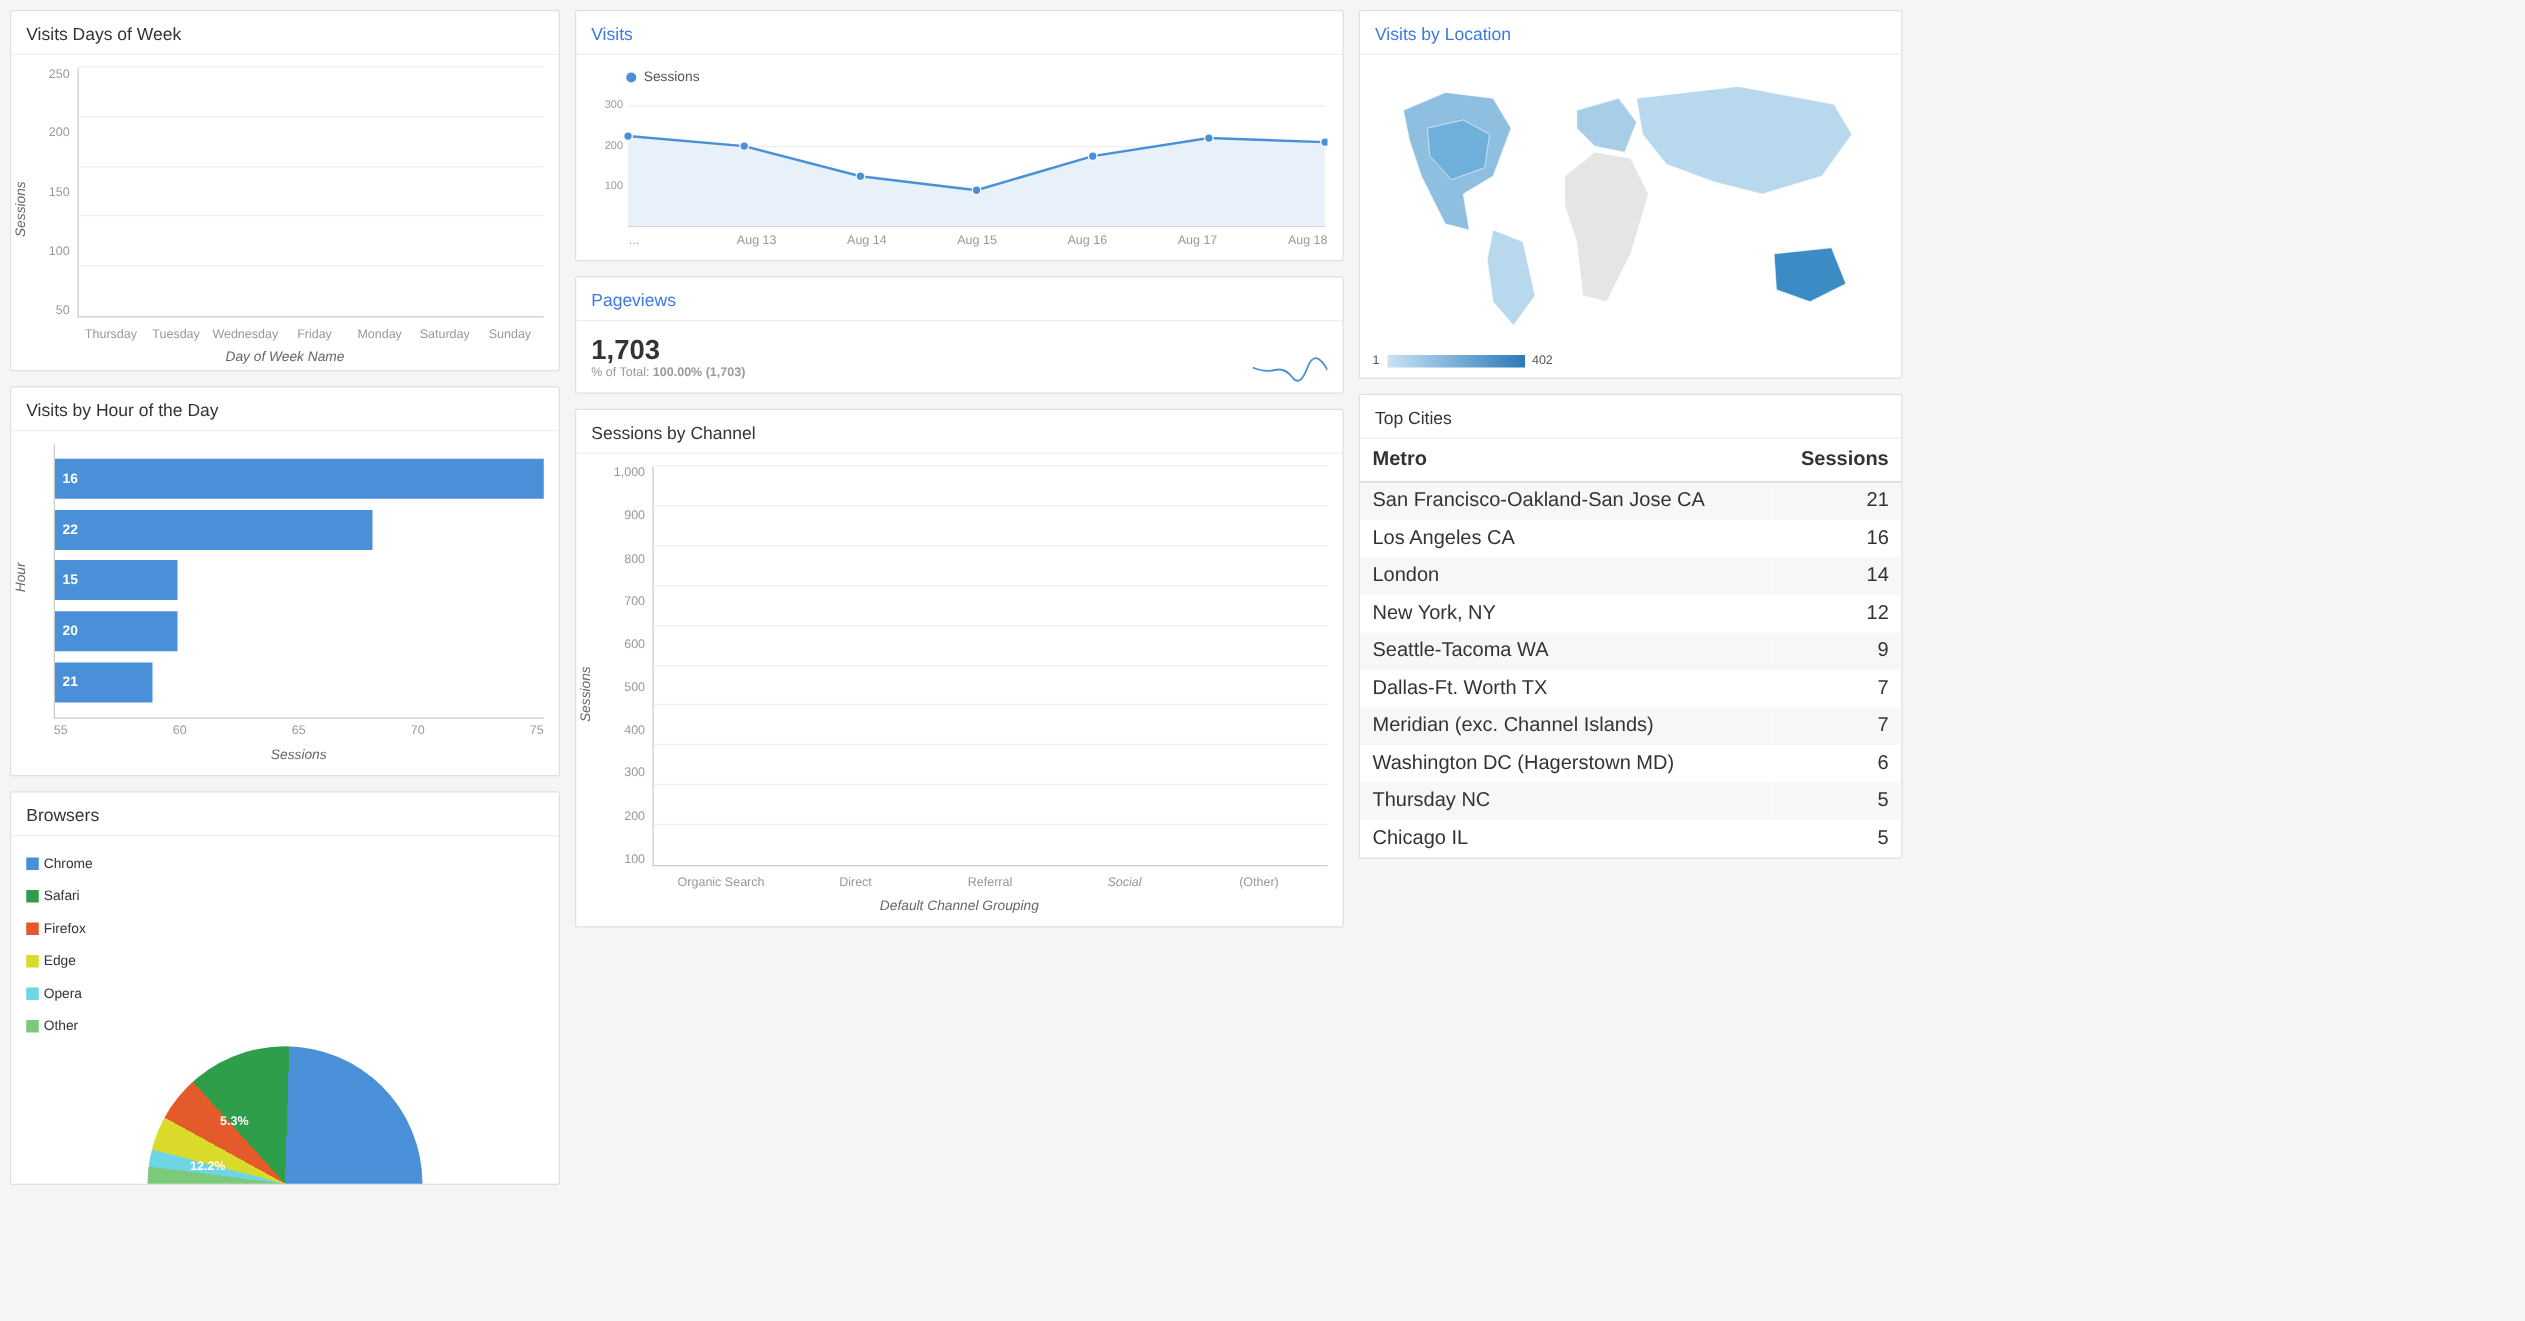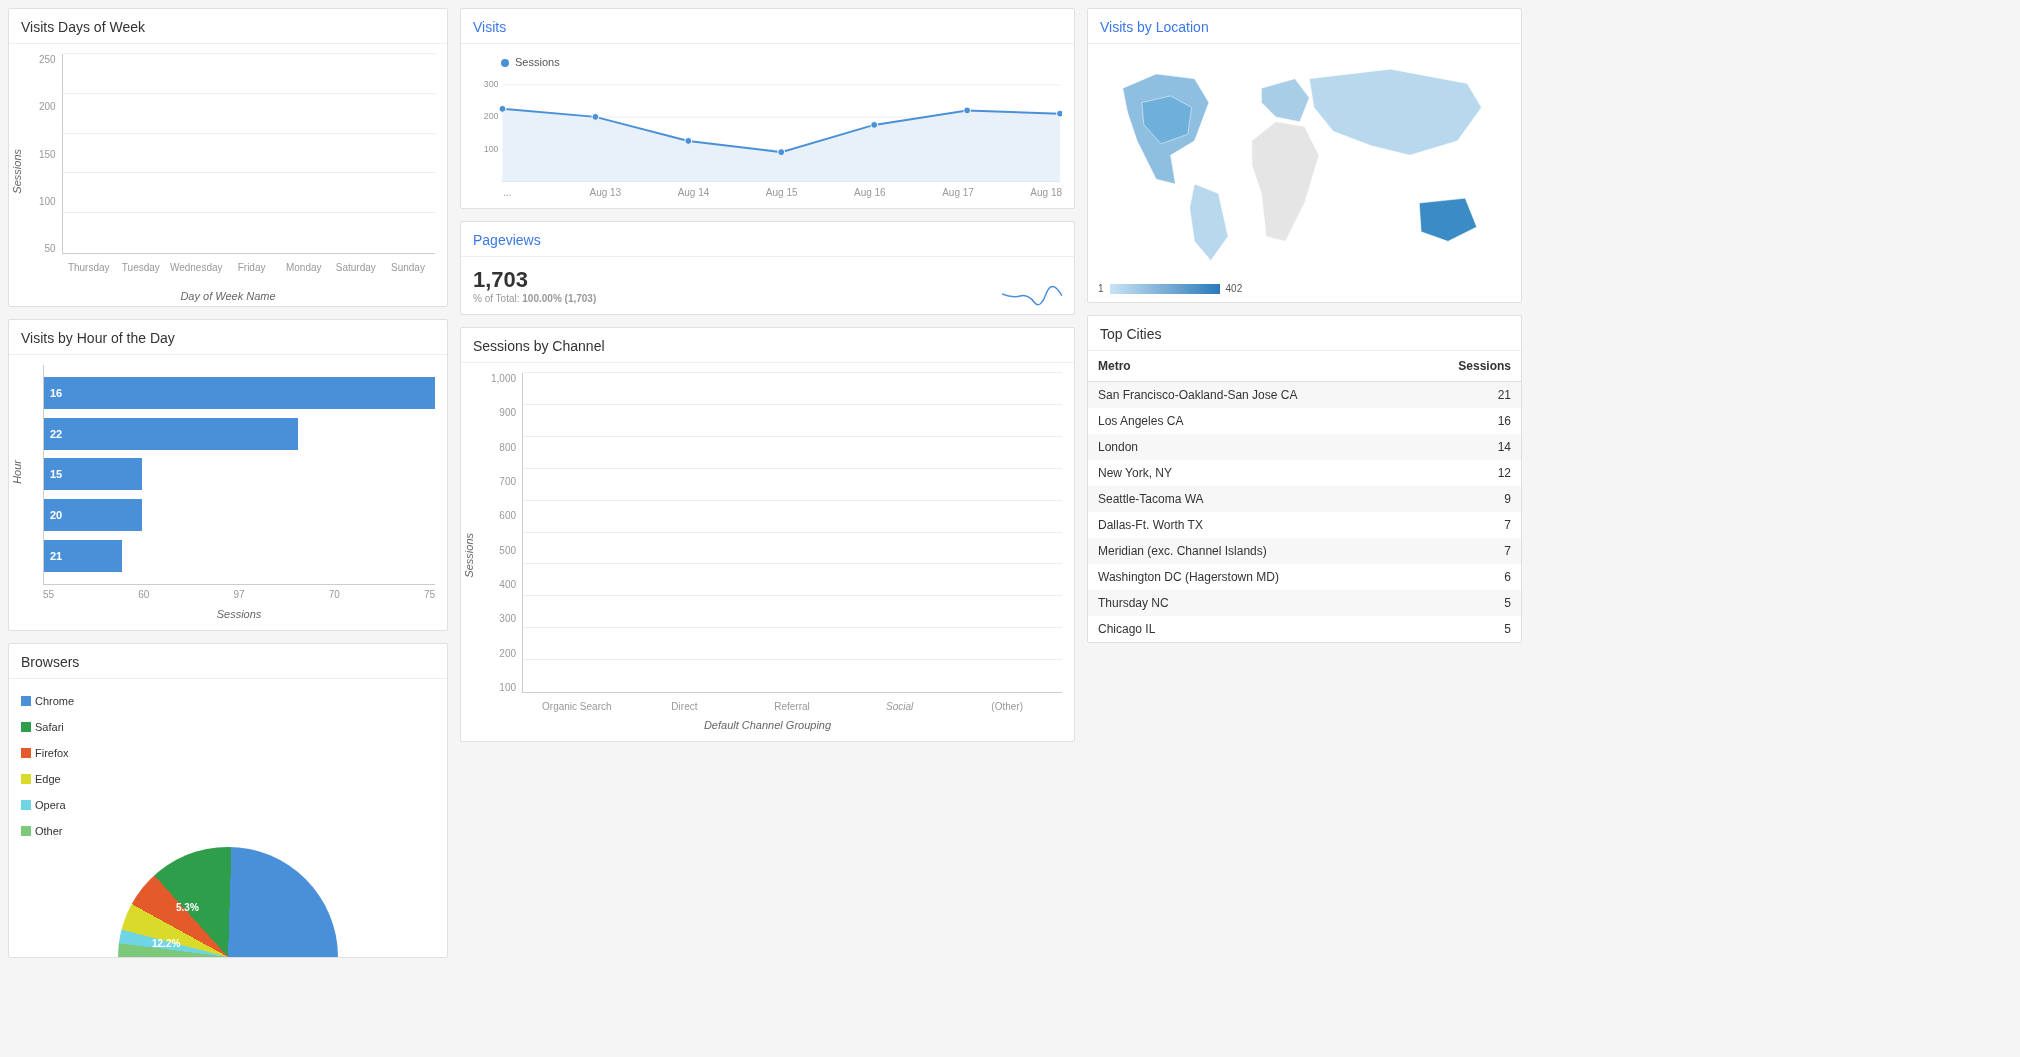--- a/index.html
+++ b/index.html
@@ -46,21 +46,21 @@
 .stat-sub { font-size: 10px; color: #999; }
 .sparkline-sm { position: absolute; right: 12px; bottom: 8px; width: 60px; height: 22px; }
 
 
 .map-wrap { padding: 6px 10px; text-align: center; }
 .map-svg { width: 100%; height: 220px; }
 .map-scale { display: flex; align-items: center; gap: 6px; font-size: 10px; color: #555; padding: 4px 10px 8px; }
 .map-scale-bar { width: 110px; height: 10px; background: linear-gradient(to right, #c9e2f5, #2a7ab9); }
 
 
-.table { width: 100%; border-collapse: collapse; font-size: 12px; }
+.table { width: 100%; border-collapse: collapse; font-size: 16px; }
 .table th { text-align: left; padding: 8px 10px; font-weight: bold; border-bottom: 1px solid #ddd; }
 .table th.right, .table td.right { text-align: right; }
 .table td { padding: 6px 10px; }
 .table tr:nth-child(odd) td { background: #f7f7f7; }
 </style>
 </head>
 <body>
 
 <div class="dashboard">
 
@@ -111,21 +111,21 @@
                 <div class="vbar-lbl" style="flex: 1 1 0%;">Thursday</div>
                 <div class="vbar-lbl" style="flex: 1 1 0%;">Tuesday</div>
                 <div class="vbar-lbl" style="flex: 1 1 0%;">Wednesday</div>
                 <div class="vbar-lbl" style="flex: 1 1 0%;">Friday</div>
                 <div class="vbar-lbl" style="flex: 1 1 0%;">Monday</div>
                 <div class="vbar-lbl" style="flex: 1 1 0%;">Saturday</div>
                 <div class="vbar-lbl" style="flex: 1 1 0%;">Sunday</div>
               </div>
           </div>
         </div>
-        <div class="axis-label" style="margin-top:16px">Day of Week Name</div>
+        <div class="axis-label" style="margin-top:6px">Day of Week Name</div>
       </div>
     </div>
 
     <div class="card">
       <div class="card-title">Visits by Hour of the Day</div>
       <div class="card-body">
         <span class="y-axis-label" style="top:38%">Hour</span>
         <div class="hbar-chart">
           <div class="hbar-plot" id="hour-plot">
               <div class="hbar-row">
@@ -140,21 +140,21 @@
               <div class="hbar-row">
                 <div class="hbar" style="width: 25%;">20</div>
               </div>
               <div class="hbar-row">
                 <div class="hbar" style="width: 20%;">21</div>
               </div>
             </div>
           <div class="hbar-xaxis" id="hour-xaxis">
               <span>55</span>
               <span>60</span>
-              <span>97</span>
+              <span>65</span>
               <span>70</span>
               <span>75</span>
             </div>
           <div class="axis-label" style="margin-top:4px">Sessions</div>
         </div>
       </div>
     </div>
 
     <div class="card">
       <div class="card-title">Browsers</div>

